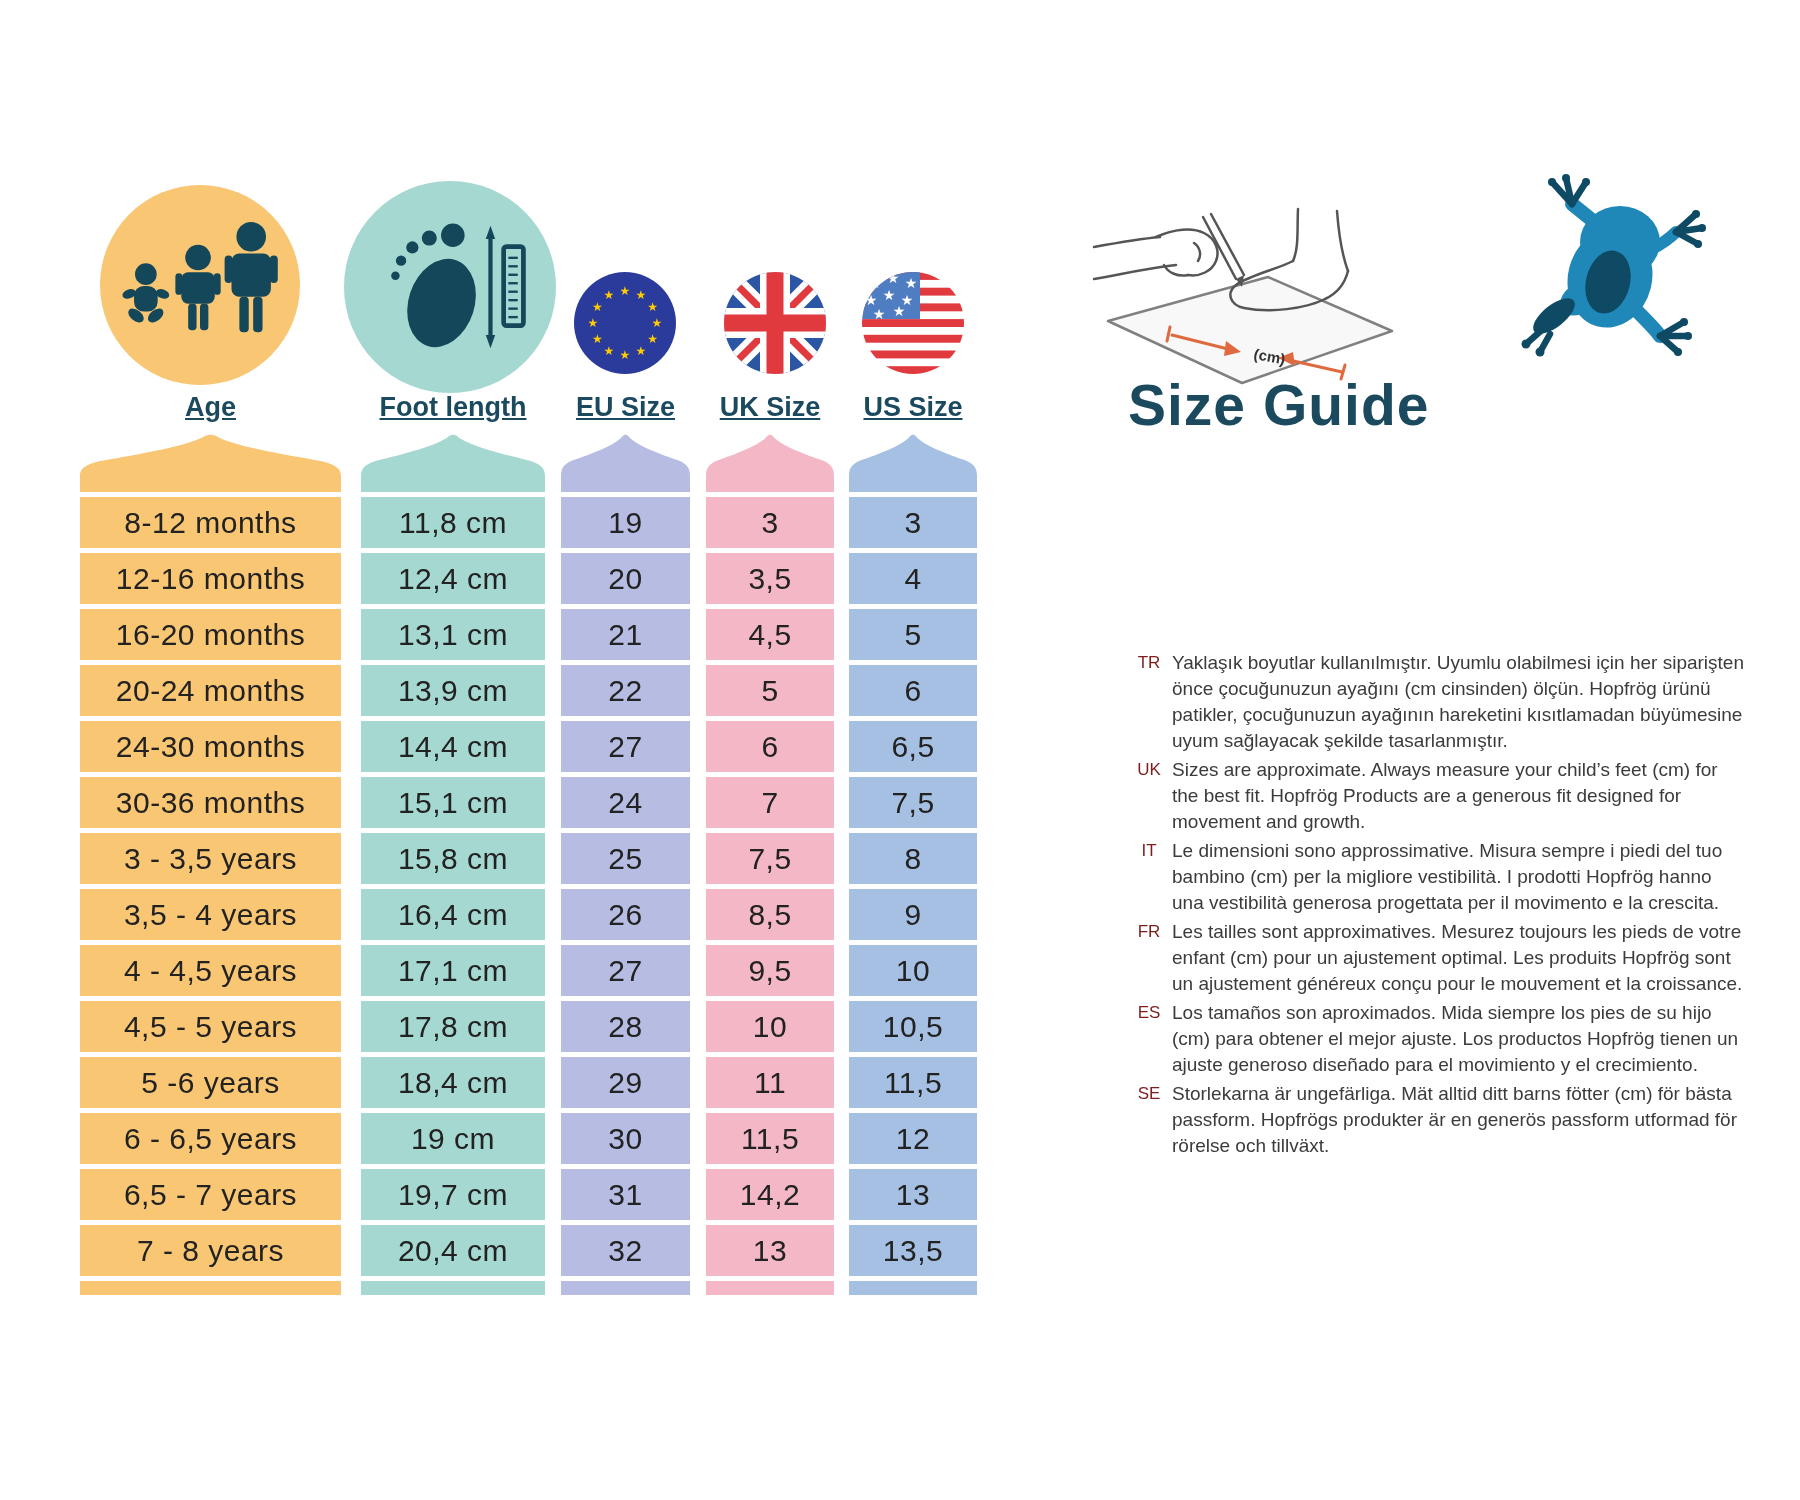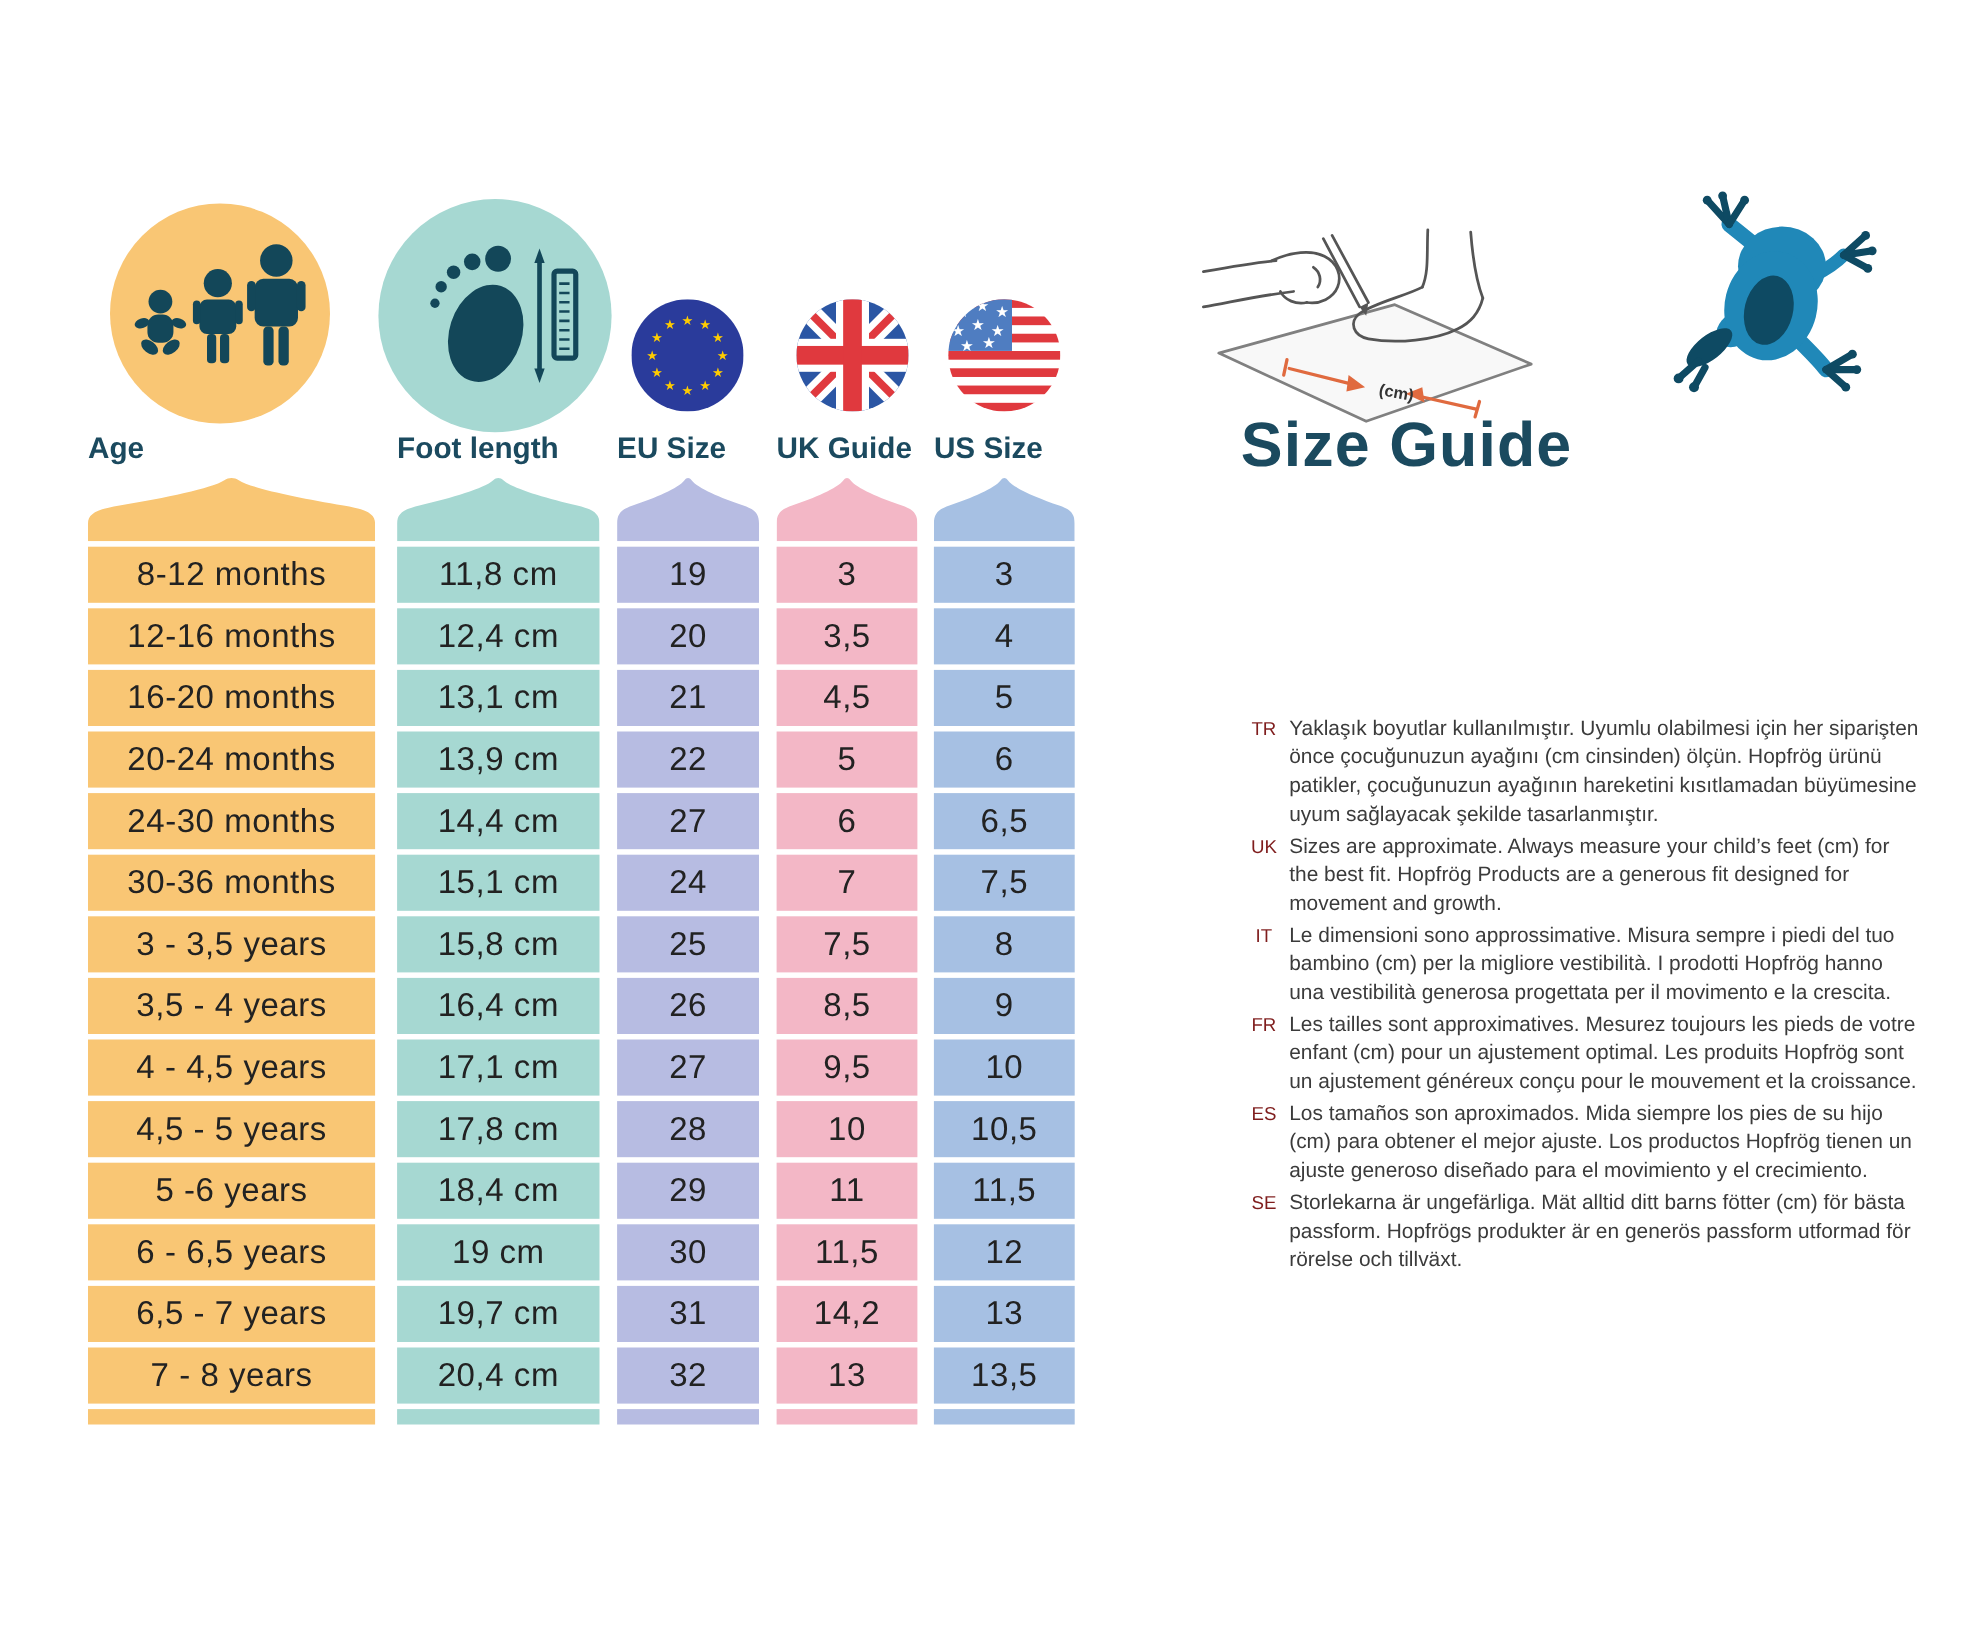--- a/index.html
+++ b/index.html
@@ -9,21 +9,21 @@
   
   .icon-circle{position:absolute;border-radius:50%;display:flex;align-items:center;justify-content:center;}
   #age-circle{left:100px;top:185px;width:200px;height:200px;background:var(--age_column);}
   #foot-circle{left:344px;top:181px;width:212px;height:212px;background:var(--foot_column);}
   .flag-circle{position:absolute;width:102px;height:102px;}
   #eu-circle{left:574px;top:272px;}
   #uk-circle{left:724px;top:272px;}
   #us-circle{left:862px;top:272px;}
 
   
-  .col-label{position:absolute;top:392px;height:34px;font-size:27px;font-weight:bold;color:var(--heading);}
+  .col-label{position:absolute;top:392px;height:34px;text-align:center;font-size:27px;font-weight:bold;color:var(--heading);text-decoration:underline;}
 
   
   .column{position:absolute;top:430px;}
   .arch{display:block;width:100%;height:62px;margin-bottom:5px;}
   .cell{height:51px;margin-bottom:5px;display:flex;align-items:center;justify-content:center;
         font-size:30px;color:#222;letter-spacing:.5px;white-space:nowrap;}
   .sliver{height:14px;margin-bottom:0;}
   .col-age  .cell, .col-age  .arch path{background:var(--age_column); fill:var(--age_column);}
   .col-foot .cell, .col-foot .arch path{background:var(--foot_column);fill:var(--foot_column);}
   .col-eu   .cell, .col-eu   .arch path{background:var(--eu_column);  fill:var(--eu_column);}
@@ -174,21 +174,21 @@
           <text x="17" y="47">★</text>
             <text x="37" y="44">★</text>
         </g>
       </g>
     </svg>
   </div>
 
   <div class="col-label" style="left:80px;width:261px">Age</div>
   <div class="col-label" style="left:361px;width:184px">Foot length</div>
   <div class="col-label" style="left:561px;width:129px">EU Size</div>
-  <div class="col-label" style="left:706px;width:128px">UK Guide</div>
+  <div class="col-label" style="left:706px;width:128px">UK Size</div>
   <div class="col-label" style="left:849px;width:128px">US Size</div>
 
   <div class="column col-age" style="left:80px;width:261px">
     <svg class="arch" viewBox="0 0 100 62" preserveAspectRatio="none">
       <path d="M0,62 L0,46 C0,37 3,33 11,29.5 C27,22.5 43,14 47.5,6.5 C49,4 51,4 52.5,6.5 C57,14 73,22.5 89,29.5 C97,33 100,37 100,46 L100,62 Z"></path>
     </svg>
   <div class="cell">8-12 months</div>
       <div class="cell">12-16 months</div>
       <div class="cell">16-20 months</div>
       <div class="cell">20-24 months</div>

